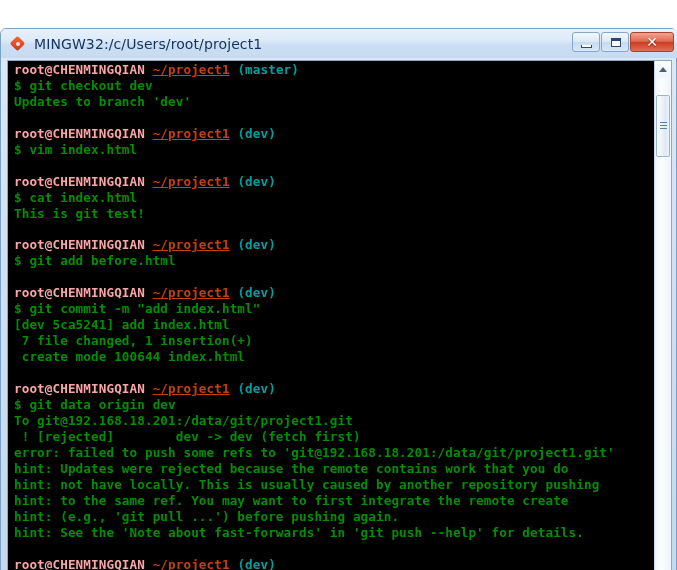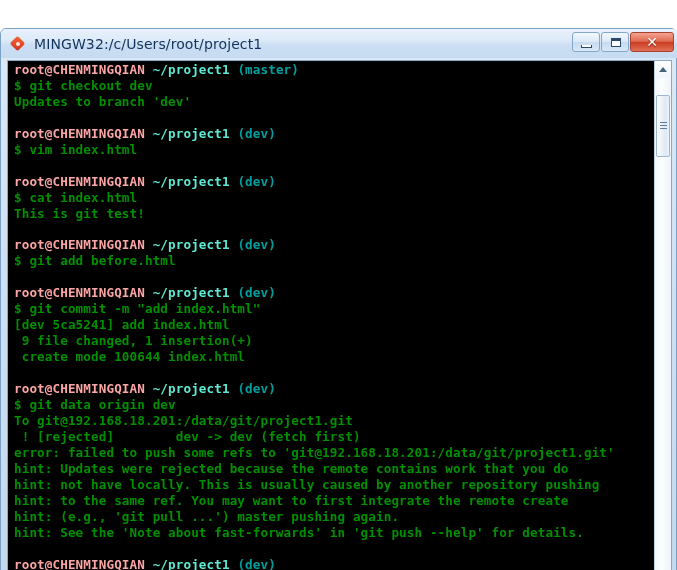--- a/index.html
+++ b/index.html
@@ -149,21 +149,21 @@
     padding: 1px 0 0 6px;
     font-family: "DejaVu Sans Mono", monospace;
     font-size: 12.6px;
     line-height: 15.95px;
     color: #00a000;
     white-space: pre;
     letter-spacing: .12px;
     font-weight: bold;
   }
   pre.term-text .user  { color: #fca5a5; }
-  pre.term-text .path  { color: #5eead4; }
+  pre.term-text .path  { color: #c2410c; text-decoration: underline; }
   pre.term-text .brnch { color: #00a0a0; }
   pre.term-text .out   { color: #009000; }
   .cursor {
     display: inline-block;
     width: 7px;
     height: 13px;
     background: #00b000;
     vertical-align: -2px;
     opacity: 0;
   }
@@ -261,32 +261,32 @@
 <span class="user">root@CHENMINGQIAN</span> <span class="path">~/project1</span> <span class="brnch">(dev)</span>
 <span class="out">$ cat index.html</span>
 <span class="out">This is git test!</span>
 
 <span class="user">root@CHENMINGQIAN</span> <span class="path">~/project1</span> <span class="brnch">(dev)</span>
 <span class="out">$ git add before.html</span>
 
 <span class="user">root@CHENMINGQIAN</span> <span class="path">~/project1</span> <span class="brnch">(dev)</span>
 <span class="out">$ git commit -m "add index.html"</span>
 <span class="out">[dev 5ca5241] add index.html</span>
-<span class="out"> 9 file changed, 1 insertion(+)</span>
+<span class="out"> 7 file changed, 1 insertion(+)</span>
 <span class="out"> create mode 100644 index.html</span>
 
 <span class="user">root@CHENMINGQIAN</span> <span class="path">~/project1</span> <span class="brnch">(dev)</span>
 <span class="out">$ git data origin dev</span>
 <span class="out">To git@192.168.18.201:/data/git/project1.git</span>
 <span class="out"> ! [rejected]        dev -&gt; dev (fetch first)</span>
 <span class="out">error: failed to push some refs to 'git@192.168.18.201:/data/git/project1.git'</span>
 <span class="out">hint: Updates were rejected because the remote contains work that you do</span>
 <span class="out">hint: not have locally. This is usually caused by another repository pushing</span>
 <span class="out">hint: to the same ref. You may want to first integrate the remote create</span>
-<span class="out">hint: (e.g., 'git pull ...') master pushing again.</span>
+<span class="out">hint: (e.g., 'git pull ...') before pushing again.</span>
 <span class="out">hint: See the 'Note about fast-forwards' in 'git push --help' for details.</span>
 
 <span class="user">root@CHENMINGQIAN</span> <span class="path">~/project1</span> <span class="brnch">(dev)</span>
 <span class="out">$</span><span class="cursor"></span></pre>
     </div>
 
     <div class="scrollbar">
       <div class="sb-arrow up">
           <i></i>
         </div>

